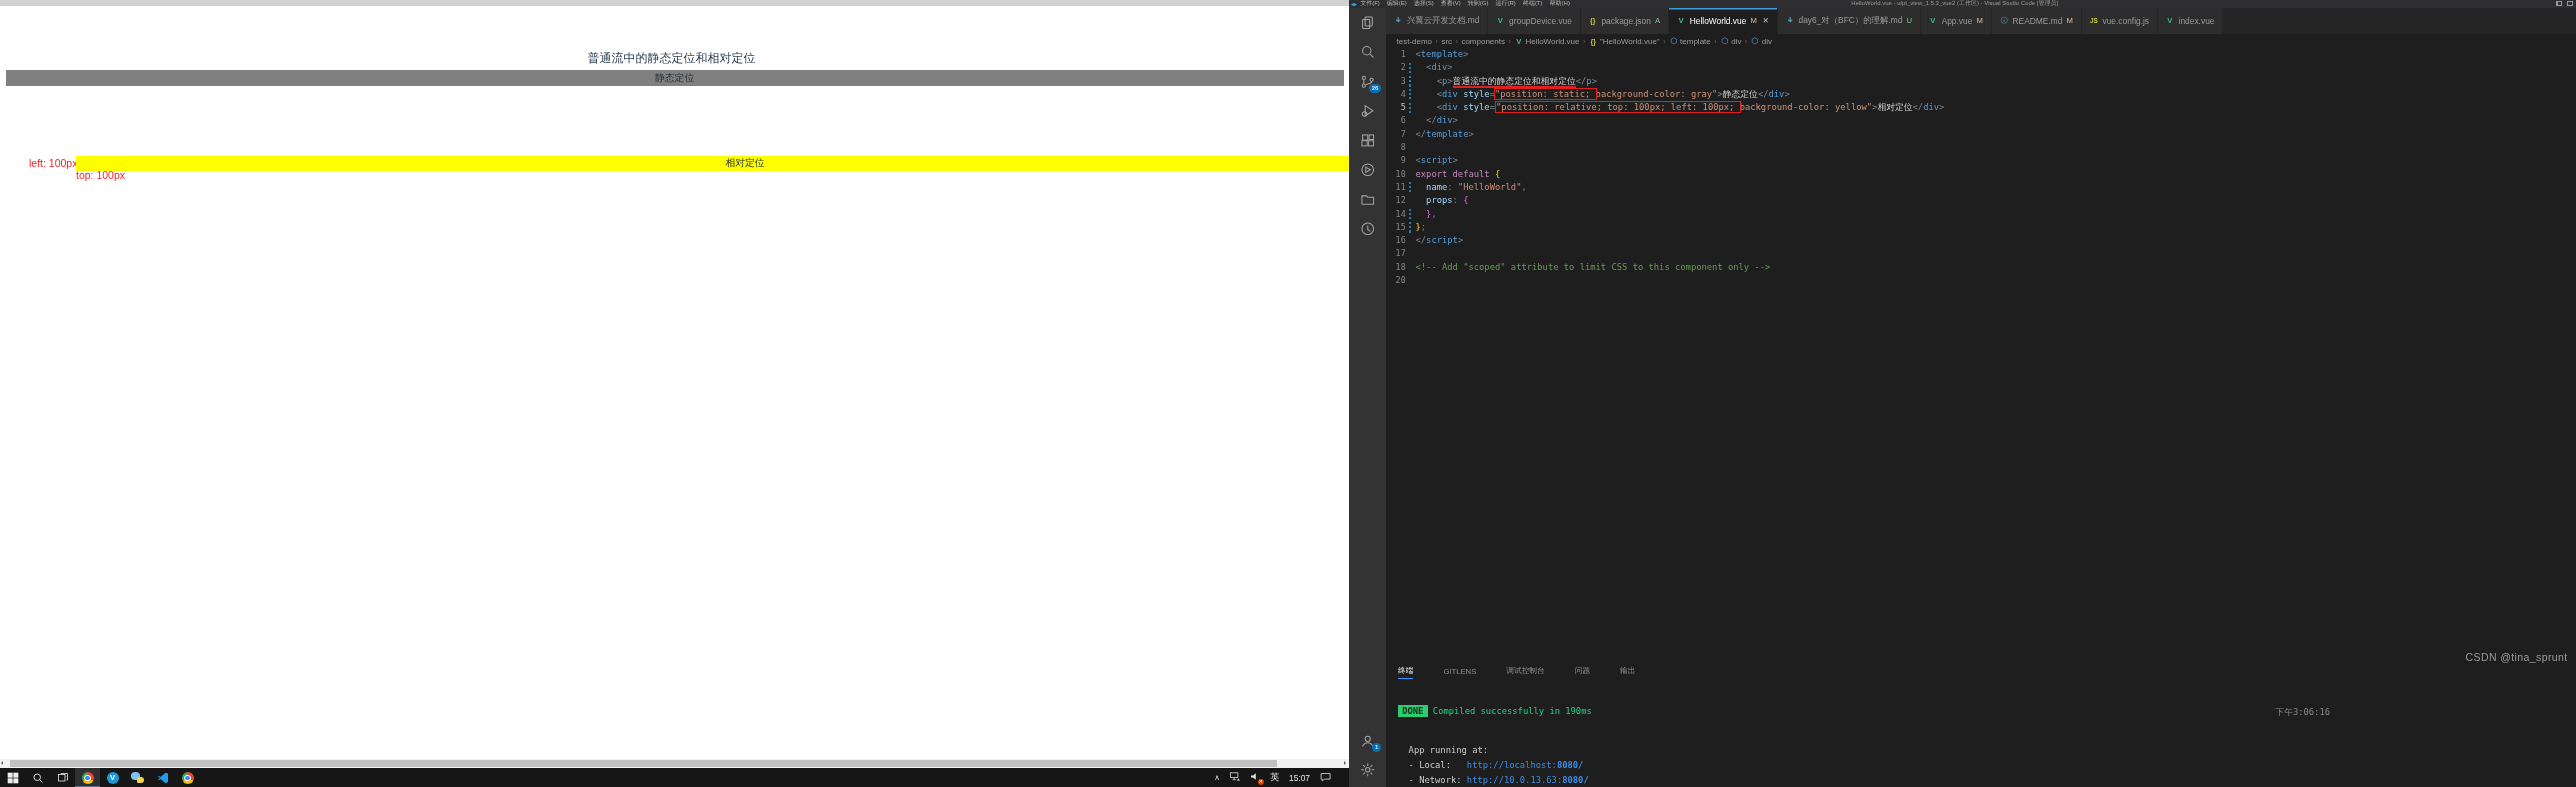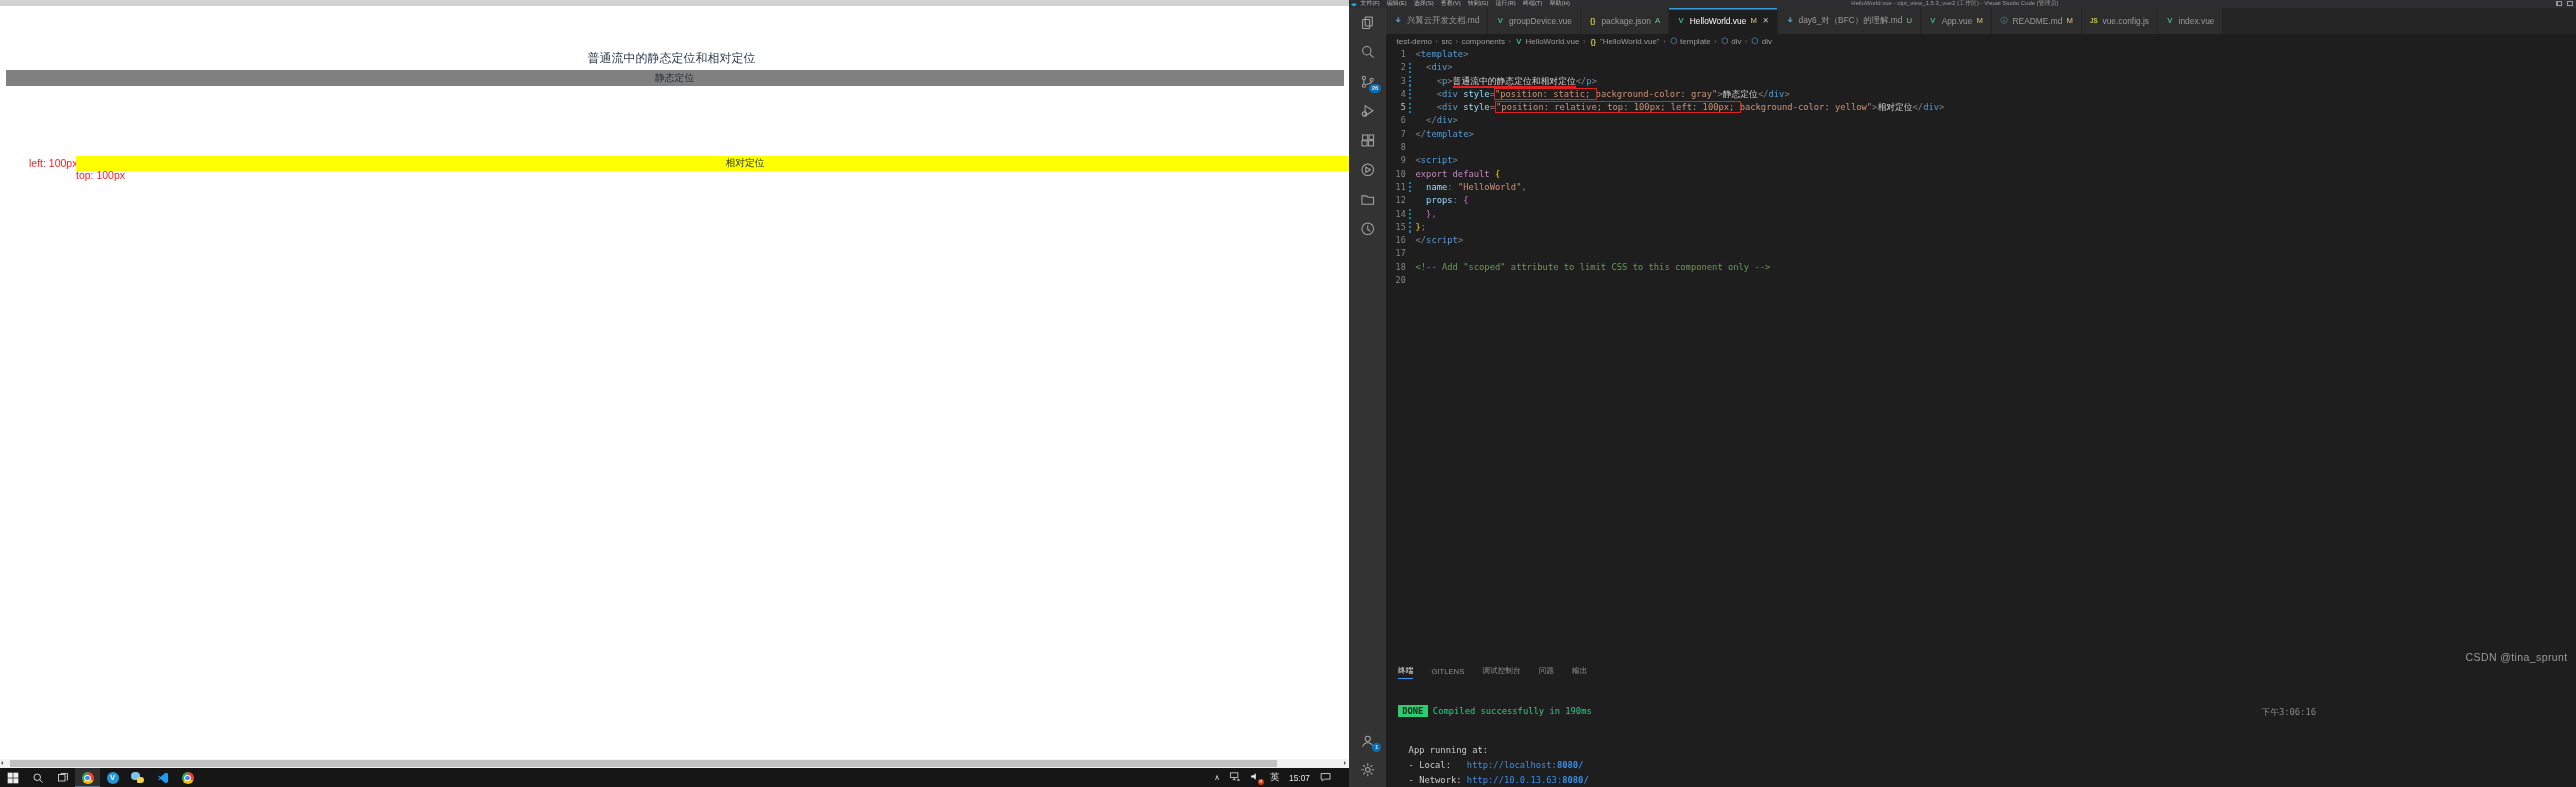--- a/index.html
+++ b/index.html
@@ -87,31 +87,31 @@
   .chg{position:absolute;right:4.2px;top:1.4px;bottom:1.4px;width:2.1px;
        background:repeating-linear-gradient(180deg,#1b81a8 0 2.1px,transparent 2.1px 4.2px);}
   .ct{white-space:pre;}
   .pun{color:#808080}.tag{color:#569cd6}.attr{color:#9cdcfe}.str{color:#ce9178}.txt{color:#d4d4d4}
   .kw{color:#c586c0}.b1{color:#ffd710}.b2{color:#da70d6}.typ{color:#4ec9b0}.com{color:#6a9955}
   .redbox{outline:1.4px solid #e02020;outline-offset:-0.7px;}
   .redline{border-bottom:2.1px solid #e02020;}
   .caret{display:inline-block;width:1.1px;height:9.8px;background:#fff;vertical-align:-1.4px;}
 
   .panel{position:absolute;left:37px;top:663px;right:0;bottom:0;background:#1e1e1e;}
-  .panel-tabs{display:flex;gap:18px;padding-left:12px;height:19px;align-items:center;font-size:7.7px;color:#8f8f8f;}
+  .panel-tabs{display:flex;gap:30px;padding-left:12px;height:19px;align-items:center;font-size:7.7px;color:#8f8f8f;}
   .panel-tab{padding-bottom:2.1px;}
   .panel-tab.active{color:#e7e7e7;border-bottom:0.7px solid #3794ff;}
   .term{position:absolute;left:0;top:19px;right:0;bottom:0;
         font-family:"DejaVu Sans Mono","Liberation Mono",monospace;font-size:8.8px;color:#cccccc;}
   .trow{position:absolute;left:12px;white-space:pre;}
   .done-badge{background:#2ecc71;color:#0b2e1b;padding:0.7px 4.2px;font-weight:bold;}
   .green{color:#23d18b;}
   .turl{color:#3b8eea;}
   .tport{color:#3b8eea;font-weight:bold;}
-  .tstamp{position:absolute;right:260px;top:25px;color:#8a8a8a;}
+  .tstamp{position:absolute;right:246px;top:25px;color:#8a8a8a;}
   .watermark{position:absolute;right:8.4px;bottom:24px;color:#9b9b9b;font-size:10.5px;letter-spacing:0.4px;}
 </style>
 </head>
 <body>
 
 <div class="browser">
   <div class="browser-strip"></div>
   <div class="page">
     <div class="page-title">普通流中的静态定位和相对定位</div>
     <div class="static-bar">静态定位</div>

